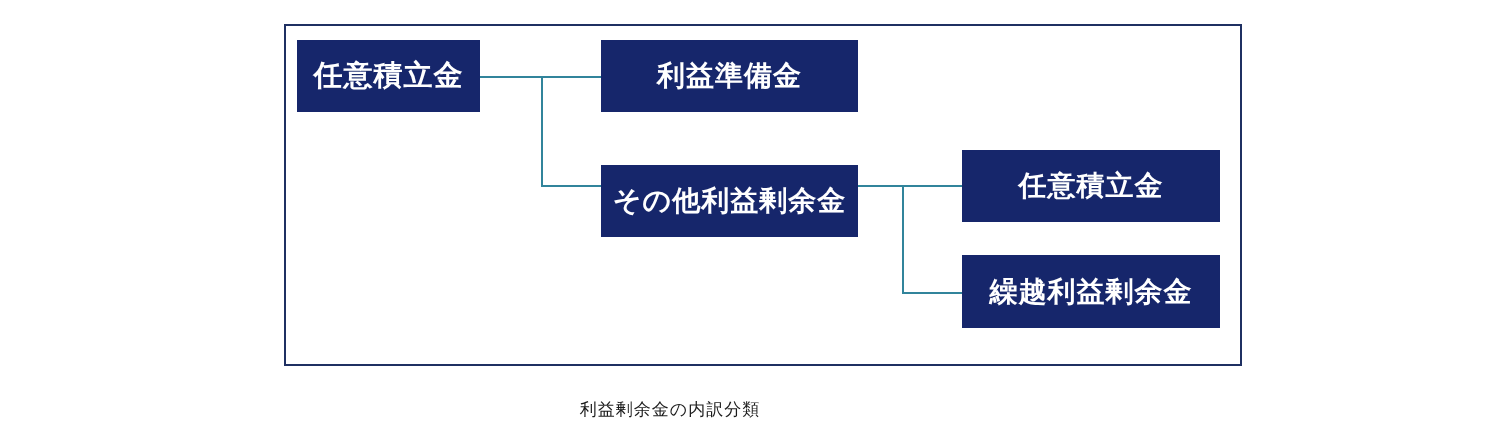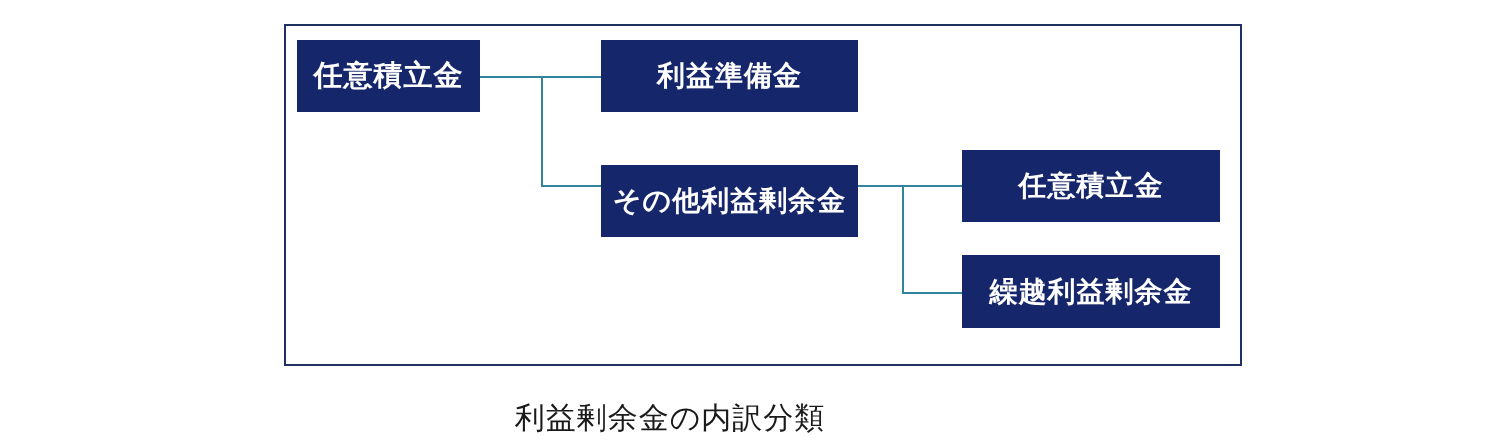--- a/index.html
+++ b/index.html
@@ -51,21 +51,21 @@
   .l4 { left: 858px; top: 185px; width: 104px; height: 2px; }
   .l5 { left: 902px; top: 185px; width: 2px;   height: 109px; }
   .l6 { left: 902px; top: 292px; width: 60px;  height: 2px; }
   .caption {
     position: absolute;
     left: 0;
     top: 398px;
     width: 1340px;
     text-align: center;
     color: var(--caption-text, #1a1a1a);
-    font-size: 30px;
+    font-size: 17px;
     font-weight: normal;
     letter-spacing: 1px;
   }
 </style>
 </head>
 <body>
 
 <div class="canvas">
 
   <div class="frame"></div>

